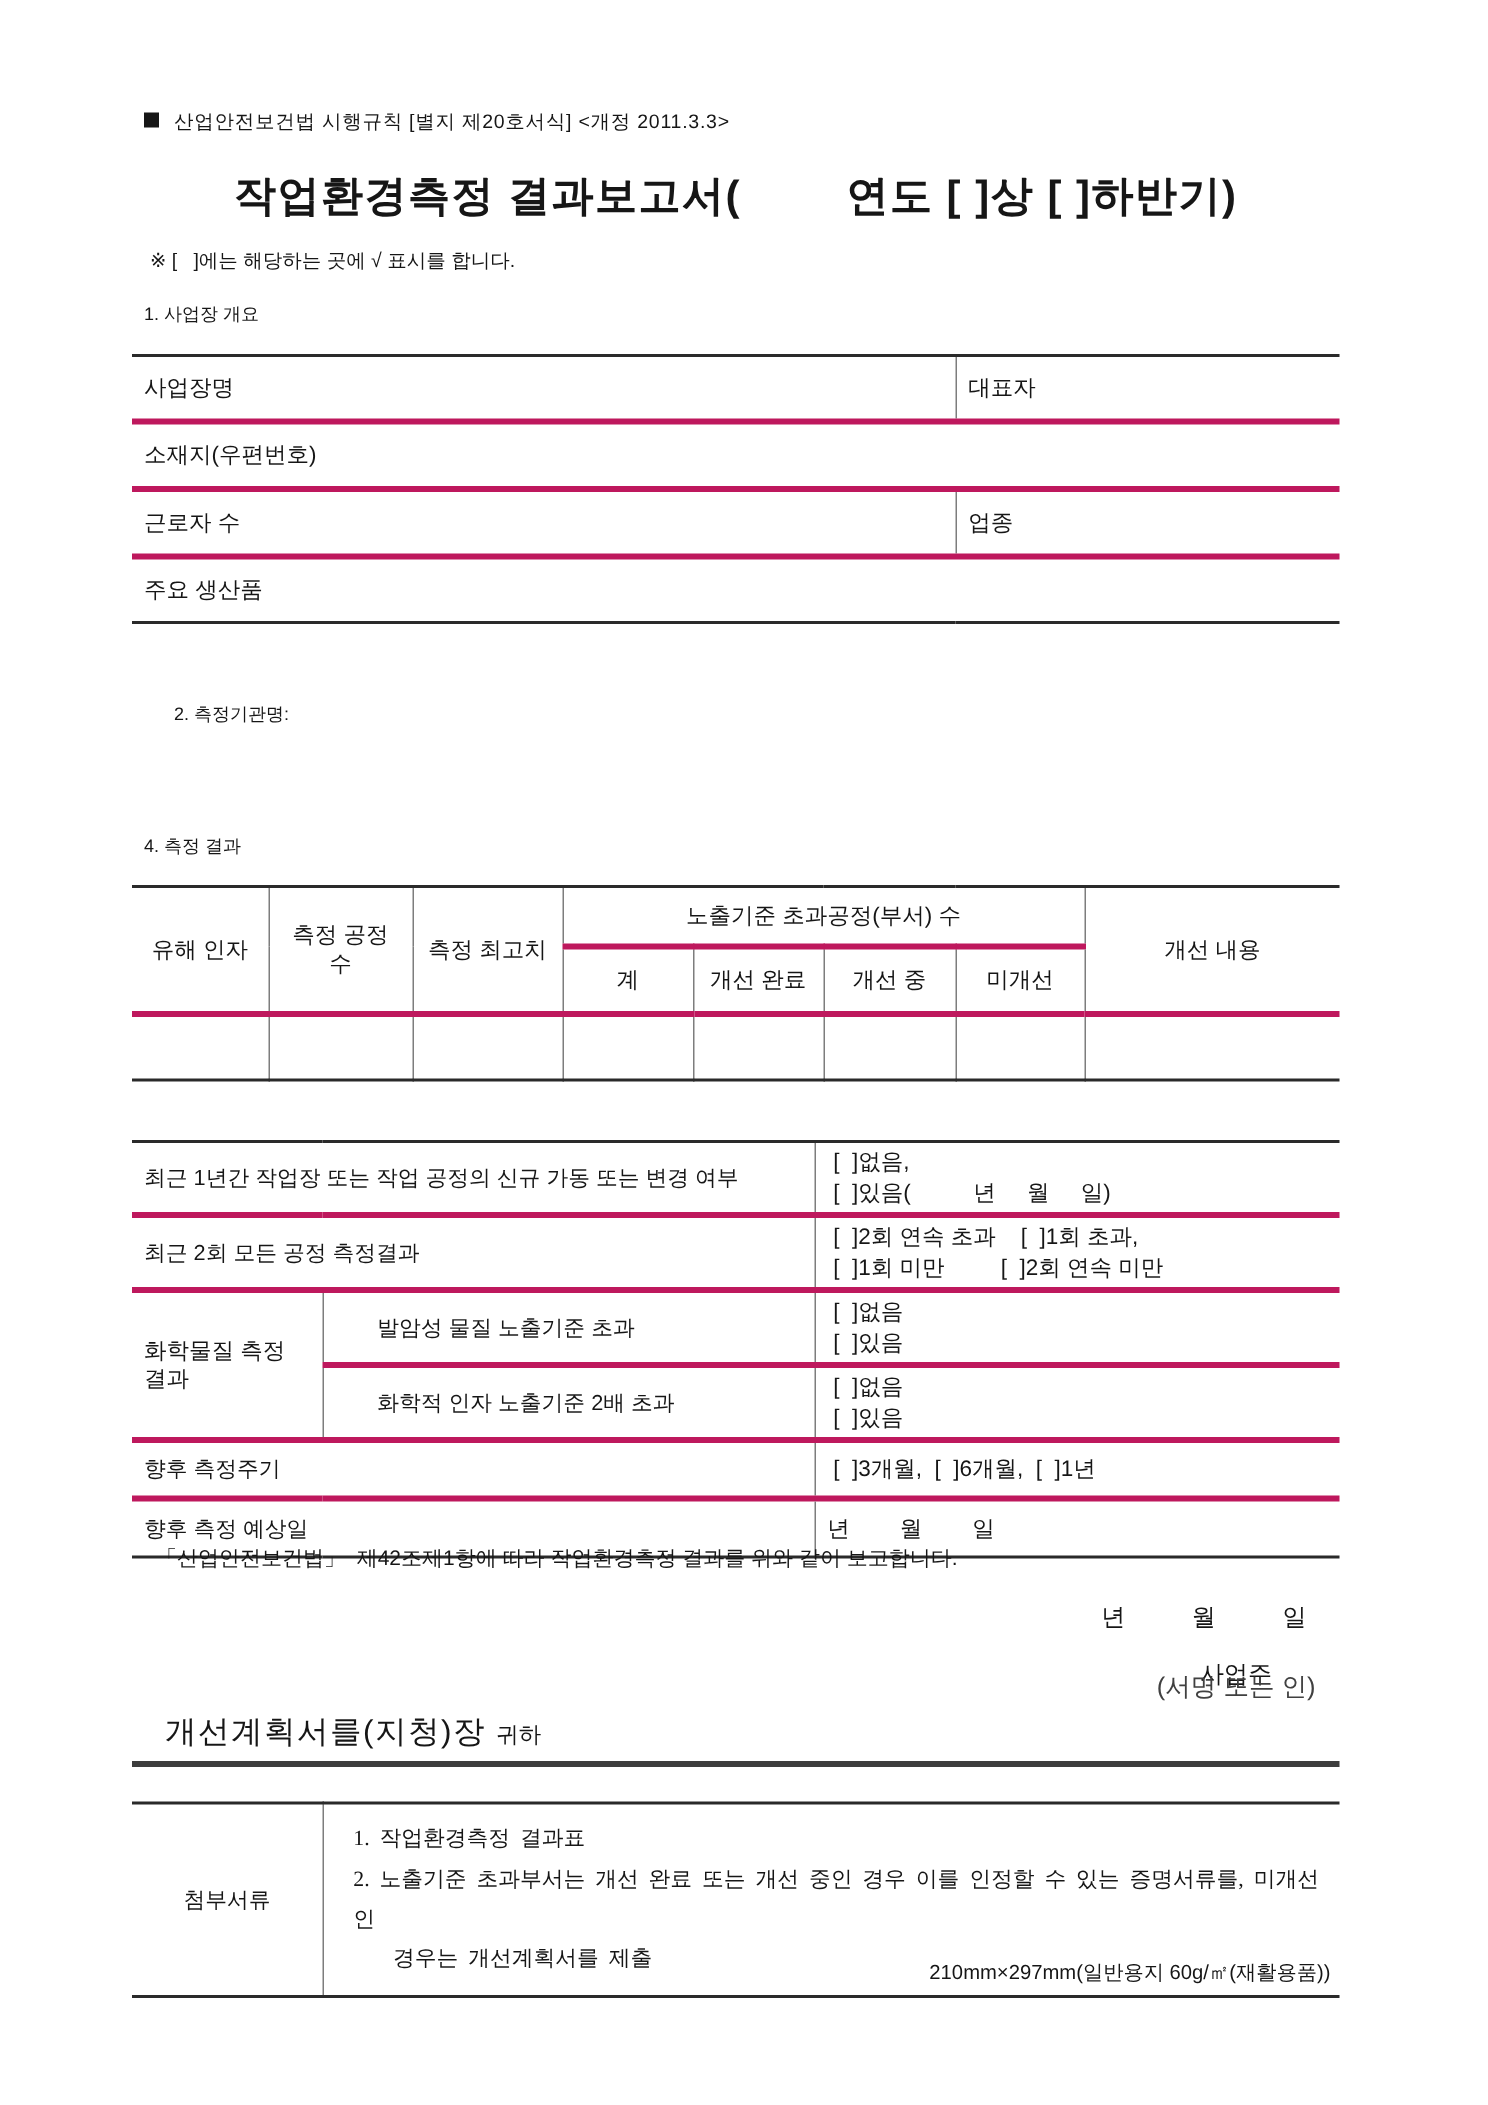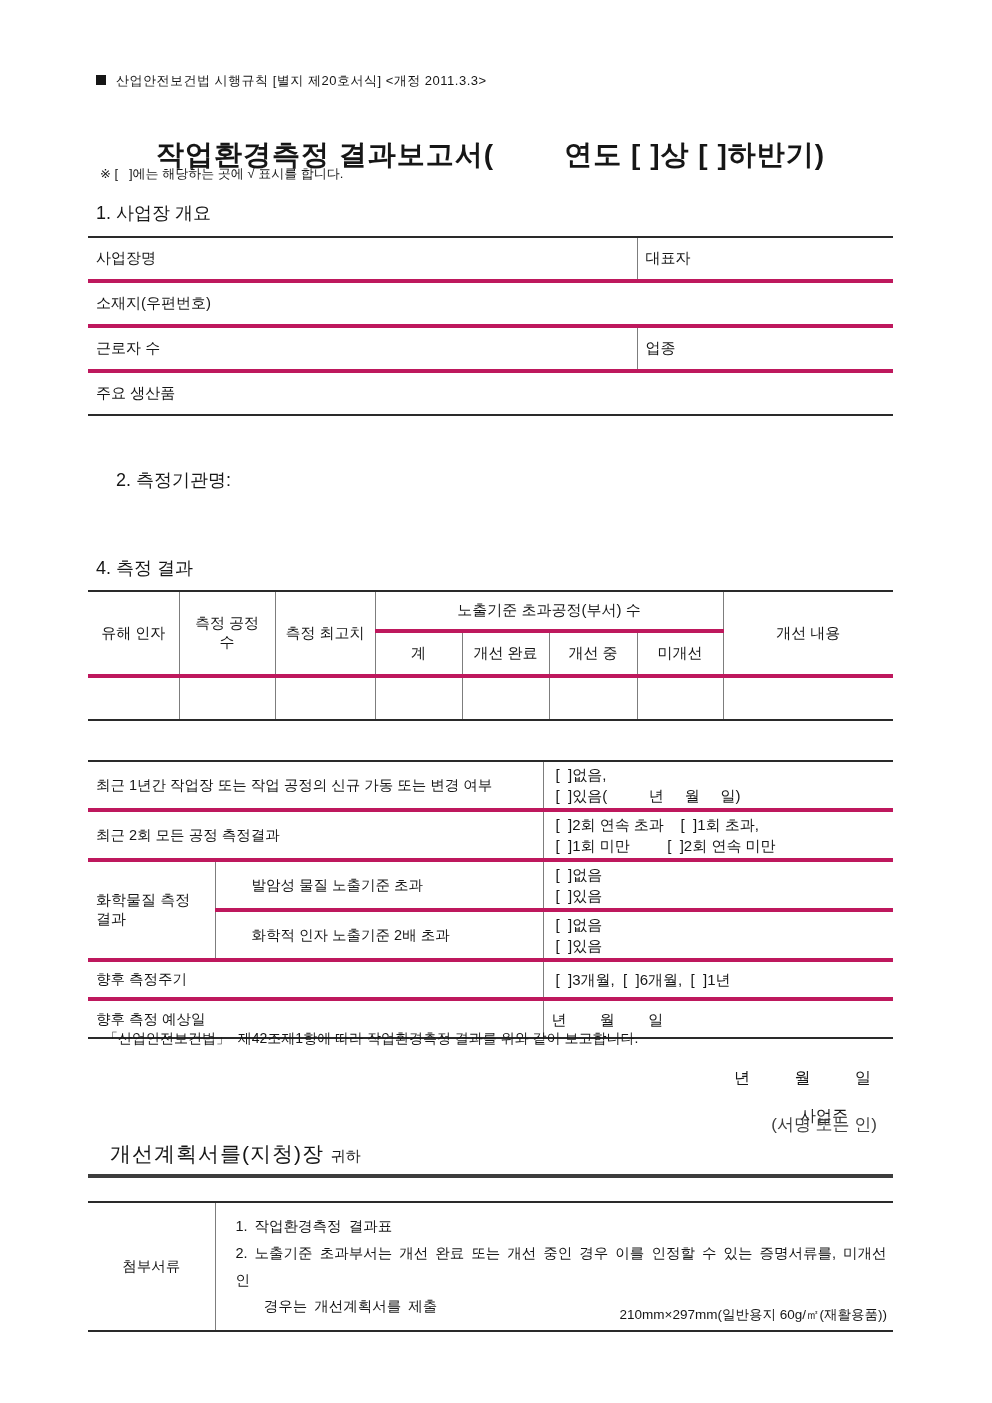--- a/index.html
+++ b/index.html
@@ -8,24 +8,24 @@
     background:#ffffff; color:#161616;
     font-family:"Liberation Sans","DejaVu Sans",sans-serif;
     overflow:hidden;
   }
   .abs { position:absolute; }
   .pre { white-space:pre-wrap; }
 
   #ref-note { top:72px; left:96px; font-size:13px; letter-spacing:0.5px; }
   #ref-note .sq { display:inline-block; width:10px; height:10px; background:#161616; margin-right:10px; }
 
-  #form-title { top:112px; left:88px; width:805px; text-align:center; font-size:28px; font-weight:bold; letter-spacing:1px;margin-top:24px; }
+  #form-title { top:112px; left:88px; width:805px; text-align:center; font-size:28px; font-weight:bold; letter-spacing:1px; }
   #check-note { top:165px; left:100px; font-size:13px; }
 
-  .sec-heading { font-size:18px; }
+  .sec-heading { font-size:12px; }
   #s1-heading { top:201px; left:96px; }
   #s2-heading { top:468px; left:96px;margin-left:20px; }
   #s3-row     { top:512px; left:96px; font-size:17px; }
   #s3-row .dates { margin-left:96px; font-size:16px; }
   #s4-heading { top:556px; left:96px; }
   #s5-heading { top:731px; left:96px; }
 
   table { border-collapse:collapse; table-layout:fixed; width:805px; }
   .tbl { border-top:2px solid #2a2a2a; border-bottom:2px solid #2a2a2a; }
   .tbl td, .tbl th { font-size:15px; font-weight:normal; padding:2px 8px; vertical-align:middle; text-align:left; overflow:hidden; }
@@ -55,21 +55,21 @@
   #signer-row .sign-note { position:absolute; right:16px; top:7px; font-size:17px; color:#404040; }
   #recipient { top:1140px; left:110px; font-size:21px; letter-spacing:1px; }
   #recipient .suffix { font-size:15px; letter-spacing:0; }
 
   #thick-rule { top:1174px; left:88px; width:805px; height:4px; background:#3d3d3d; }
 
   #attach-table { top:1201px; left:88px; }
   #attach-table td { font-size:14.5px; }
   #attach-table .att-label { text-align:center; height:93px; }
   #attach-table .att-items { padding:10px 6px 10px 20px; }
-  #attach-table .att-item { white-space:pre-wrap; line-height:1.85; word-spacing:3px; }
+  #attach-table .att-item { white-space:pre-wrap; line-height:1.85; word-spacing:3px;font-family:Liberation Serif, serif; }
 
   #footer-note { top:1306px; left:88px; width:805px; text-align:right; padding-right:6px; box-sizing:border-box; font-size:13.5px; }
 </style>
 </head>
 <body>
 
 <div class="page">
 
   <div id="ref-note" class="abs">
     <span class="sq"></span><span>산업안전보건법 시행규칙 [별지 제20호서식] &lt;개정 2011.3.3&gt;</span>

